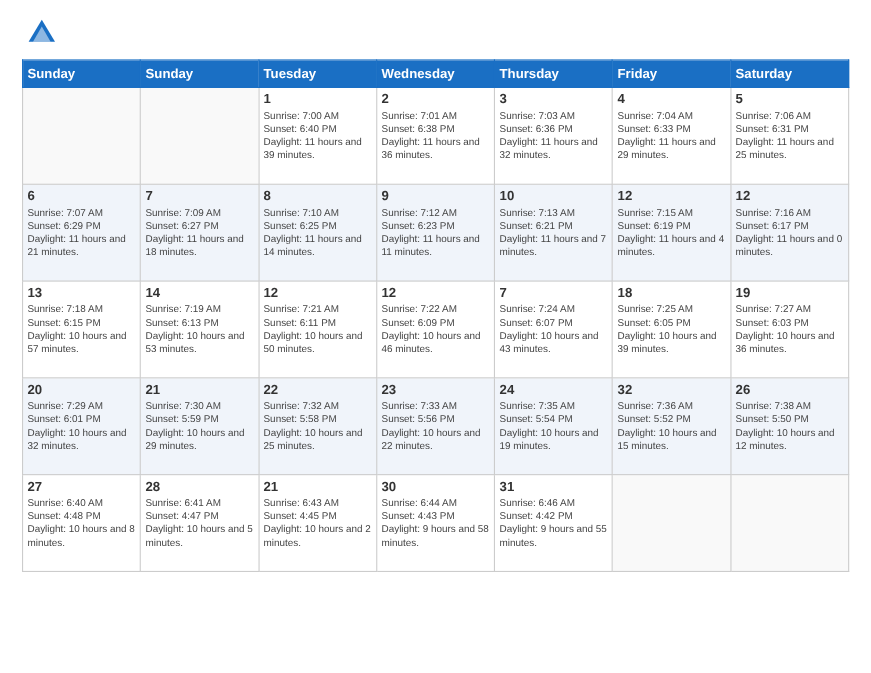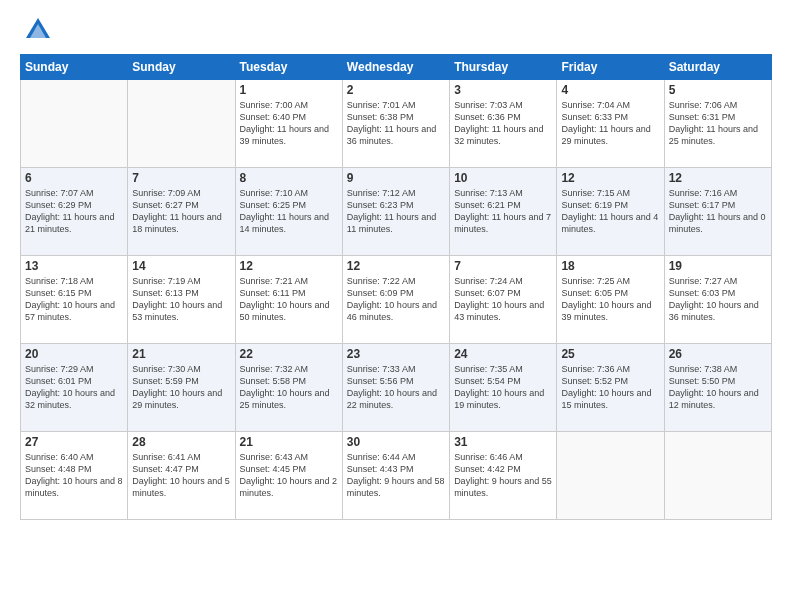--- a/index.html
+++ b/index.html
@@ -237,21 +237,21 @@
           </td>
           <td>
             <span class="day-number">23</span>
             <div class="day-info">Sunrise: 7:33 AM<br>Sunset: 5:56 PM<br>Daylight: 10 hours and 22 minutes.</div>
           </td>
           <td>
             <span class="day-number">24</span>
             <div class="day-info">Sunrise: 7:35 AM<br>Sunset: 5:54 PM<br>Daylight: 10 hours and 19 minutes.</div>
           </td>
           <td>
-            <span class="day-number">25</span>
+            <span class="day-number">32</span>
             <div class="day-info">Sunrise: 7:36 AM<br>Sunset: 5:52 PM<br>Daylight: 10 hours and 15 minutes.</div>
           </td>
           <td>
             <span class="day-number">26</span>
             <div class="day-info">Sunrise: 7:38 AM<br>Sunset: 5:50 PM<br>Daylight: 10 hours and 12 minutes.</div>
           </td>
         </tr>
         <tr>
           <td>
             <span class="day-number">27</span>

